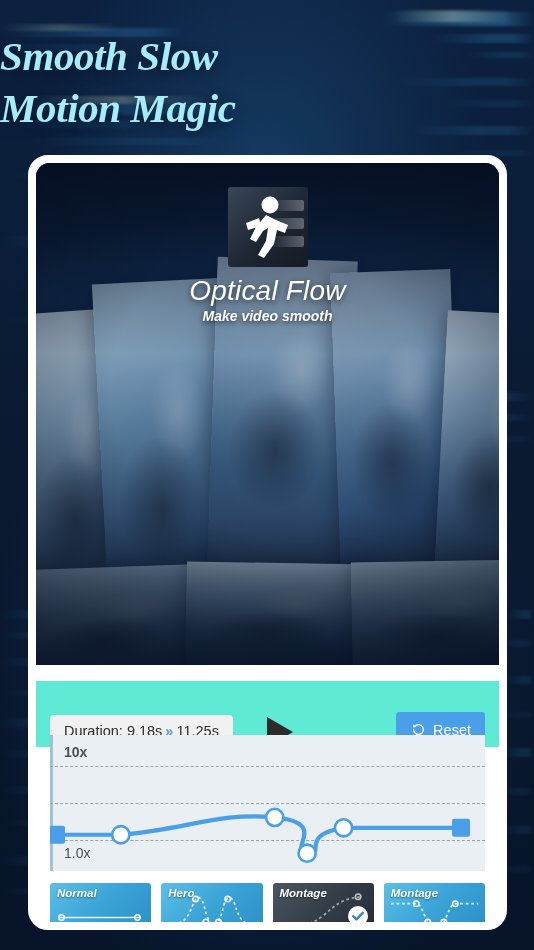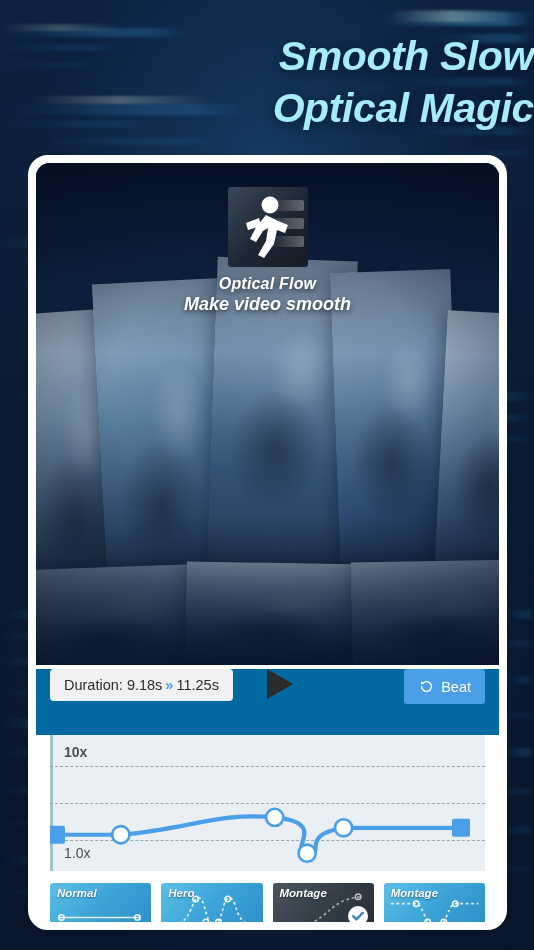--- a/index.html
+++ b/index.html
@@ -70,35 +70,35 @@
     position:relative;
     background:linear-gradient(135deg,#3a4758 0%,#1d2633 55%,#141b26 100%);
     border-radius:3px;
     overflow:hidden;
   }
   .logo-bar {
     position:absolute; right:4px; height:11px; border-radius:2px;
     background:linear-gradient(90deg, rgba(255,255,255,0) 0%, rgba(255,255,255,.30) 100%);
   }
   #brand-name {
-    color:#fff; font-size:16px; font-weight:bold; font-style:italic;
+    color:#fff; font-size:28px; font-weight:normal; font-style:italic;
     letter-spacing:.2px;
     text-shadow:0 2px 6px rgba(0,0,0,.6);
   }
   #brand-sub {
-    color:#fff; font-size:18px; font-weight:bold; font-style:italic;
+    color:#fff; font-size:14px; font-weight:bold; font-style:italic;
     margin-top:1px;
     text-shadow:0 2px 5px rgba(0,0,0,.6);
   }
 
   
   #controls {
-    position:absolute; left:0; right:0; top:506px; height:66px;
-    display:flex; align-items:flex-start; padding:0 14px;
-    background:#0369a1;
+    position:absolute; left:0; right:0; top:518px; height:66px;
+    display:flex; align-items:flex-end; padding:0 14px;
+    background:#5eead4;
   }
   #duration-pill {
     background:#f1f1f1; border-radius:4px;
     padding:8px 14px; font-size:14.5px; color:#2c2c2c;
     white-space:nowrap;
   }
   #duration-pill .chev { color:#4a9fe8; font-weight:bold; padding:0 3px; }
   #play-btn {
     flex:0 0 auto; margin-left:34px; margin-right:auto;
     width:0; height:0;
@@ -161,21 +161,21 @@
   .preset svg { position:absolute; inset:0; }
   .check {
     position:absolute; right:6px; bottom:5px; width:20px; height:20px;
     border-radius:50%; background:#fff; z-index:4;
   }
   .check svg { position:absolute; inset:0; }
 
   
   #headline {
     position:absolute; left:0; right:0; top:30px;
-    text-align:right; z-index:5;
+    text-align:left; z-index:5;font-family:Liberation Serif, serif;
   }
   #headline div {
     color:#a6ecfb;
     font-size:41px; line-height:52px;
     font-weight:bold; font-style:italic;
     letter-spacing:-.4px;
     text-shadow:0 3px 12px rgba(0,20,40,.75);
   }
 </style>
 </head>
@@ -228,21 +228,21 @@
       <div class="streak" style="left: 320px; top: 598px; width: 70px; height: 6px; opacity: 0.1; background: linear-gradient(90deg, rgba(255, 255, 255, 0) 0%, rgb(23, 79, 124) 55%, rgb(23, 79, 124) 80%, rgba(255, 255, 255, 0) 100%);"></div>
       <div class="streak" style="left: 30px; top: 96px; width: 180px; height: 8px; opacity: 0.3; background: linear-gradient(90deg, rgba(255, 255, 255, 0) 0%, rgb(207, 227, 200) 50%, rgba(255, 255, 255, 0) 100%);"></div>
       <div class="streak" style="left: 48px; top: 240px; width: 150px; height: 7px; opacity: 0.26; background: linear-gradient(90deg, rgba(255, 255, 255, 0) 0%, rgb(207, 227, 200) 50%, rgba(255, 255, 255, 0) 100%);"></div>
       <div class="streak" style="left: 392px; top: 10px; width: 120px; height: 12px; opacity: 0.34; background: linear-gradient(90deg, rgba(255, 255, 255, 0) 0%, rgb(207, 227, 200) 50%, rgba(255, 255, 255, 0) 100%);"></div>
       <div class="streak" style="left: 0px; top: 24px; width: 120px; height: 7px; opacity: 0.22; background: linear-gradient(90deg, rgba(255, 255, 255, 0) 0%, rgb(207, 227, 200) 50%, rgba(255, 255, 255, 0) 100%);"></div>
     </div>
 </div>
 
 <div id="headline">
   <div>Smooth Slow</div>
-  <div>Optical Magic</div>
+  <div>Motion Magic</div>
 </div>
 
 <div id="card">
 <div id="card-inner">
 
   <div id="collage">
     <div id="tiles">
           <div class="tile" style="left: -14px; top: 148px; width: 112px; height: 360px; transform: rotate(-4deg); background: linear-gradient(160deg, rgb(214, 227, 234) 0%, rgb(147, 178, 201) 30%, rgb(65, 96, 127) 62%, rgb(22, 48, 79) 100%); box-shadow: rgba(4, 12, 28, 0.5) 0px 0px 22px;">
             <div style="position: absolute; inset: 0px; background: radial-gradient(48% 26% at 46% 58%, rgba(20, 28, 42, 0.55) 0%, rgba(20, 28, 42, 0) 70%), radial-gradient(30% 18% at 62% 34%, rgba(255, 255, 255, 0.26) 0%, rgba(255, 255, 255, 0) 72%), linear-gradient(12deg, rgba(255, 255, 255, 0.12) 0%, rgba(255, 255, 255, 0) 42%);"></div>
           </div>
@@ -294,21 +294,21 @@
     </div>
 
     <div id="play-btn"></div>
 
 
     <button class="act-btn" id="reset-btn">
       <svg width="17" height="17" viewBox="0 0 24 24">
         <path d="M5.1 12a6.9 6.9 0 1 0 2.1-4.9" fill="none" stroke="#fff" stroke-width="1.9" stroke-linecap="round"></path>
         <path d="M4.2 4.6 L4.4 9.1 L8.9 8.2 Z" fill="#fff"></path>
       </svg>
-      <span>Beat</span>
+      <span>Reset</span>
     </button>
   </div>
 
   <div id="graph">
     <div id="graph-axis"></div>
     <div class="gridline" style="top:31px;"></div>
     <div class="gridline" style="top:68px;"></div>
     <div class="gridline" style="top:105px;"></div>
     <div class="glabel" style="top:9px;font-weight:bold;">10x</div>
     <div class="glabel" style="top:110px;">1.0x</div>

